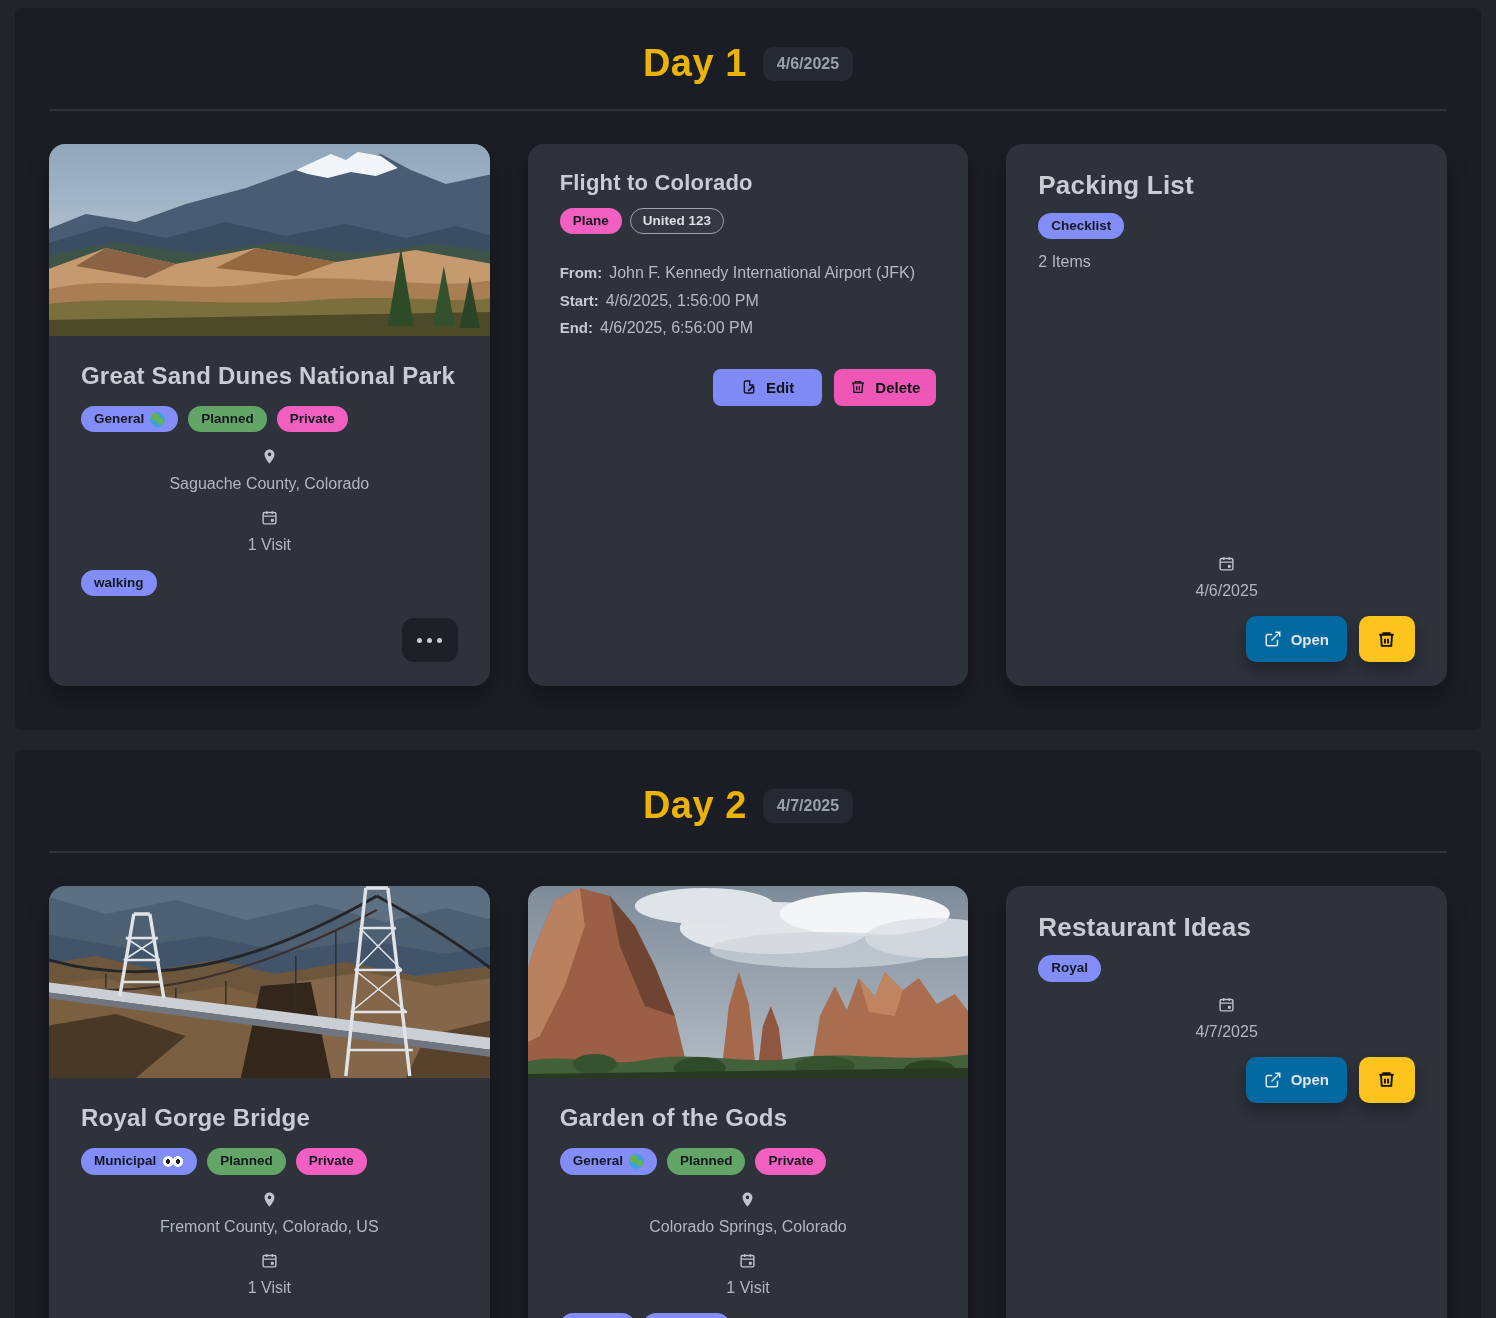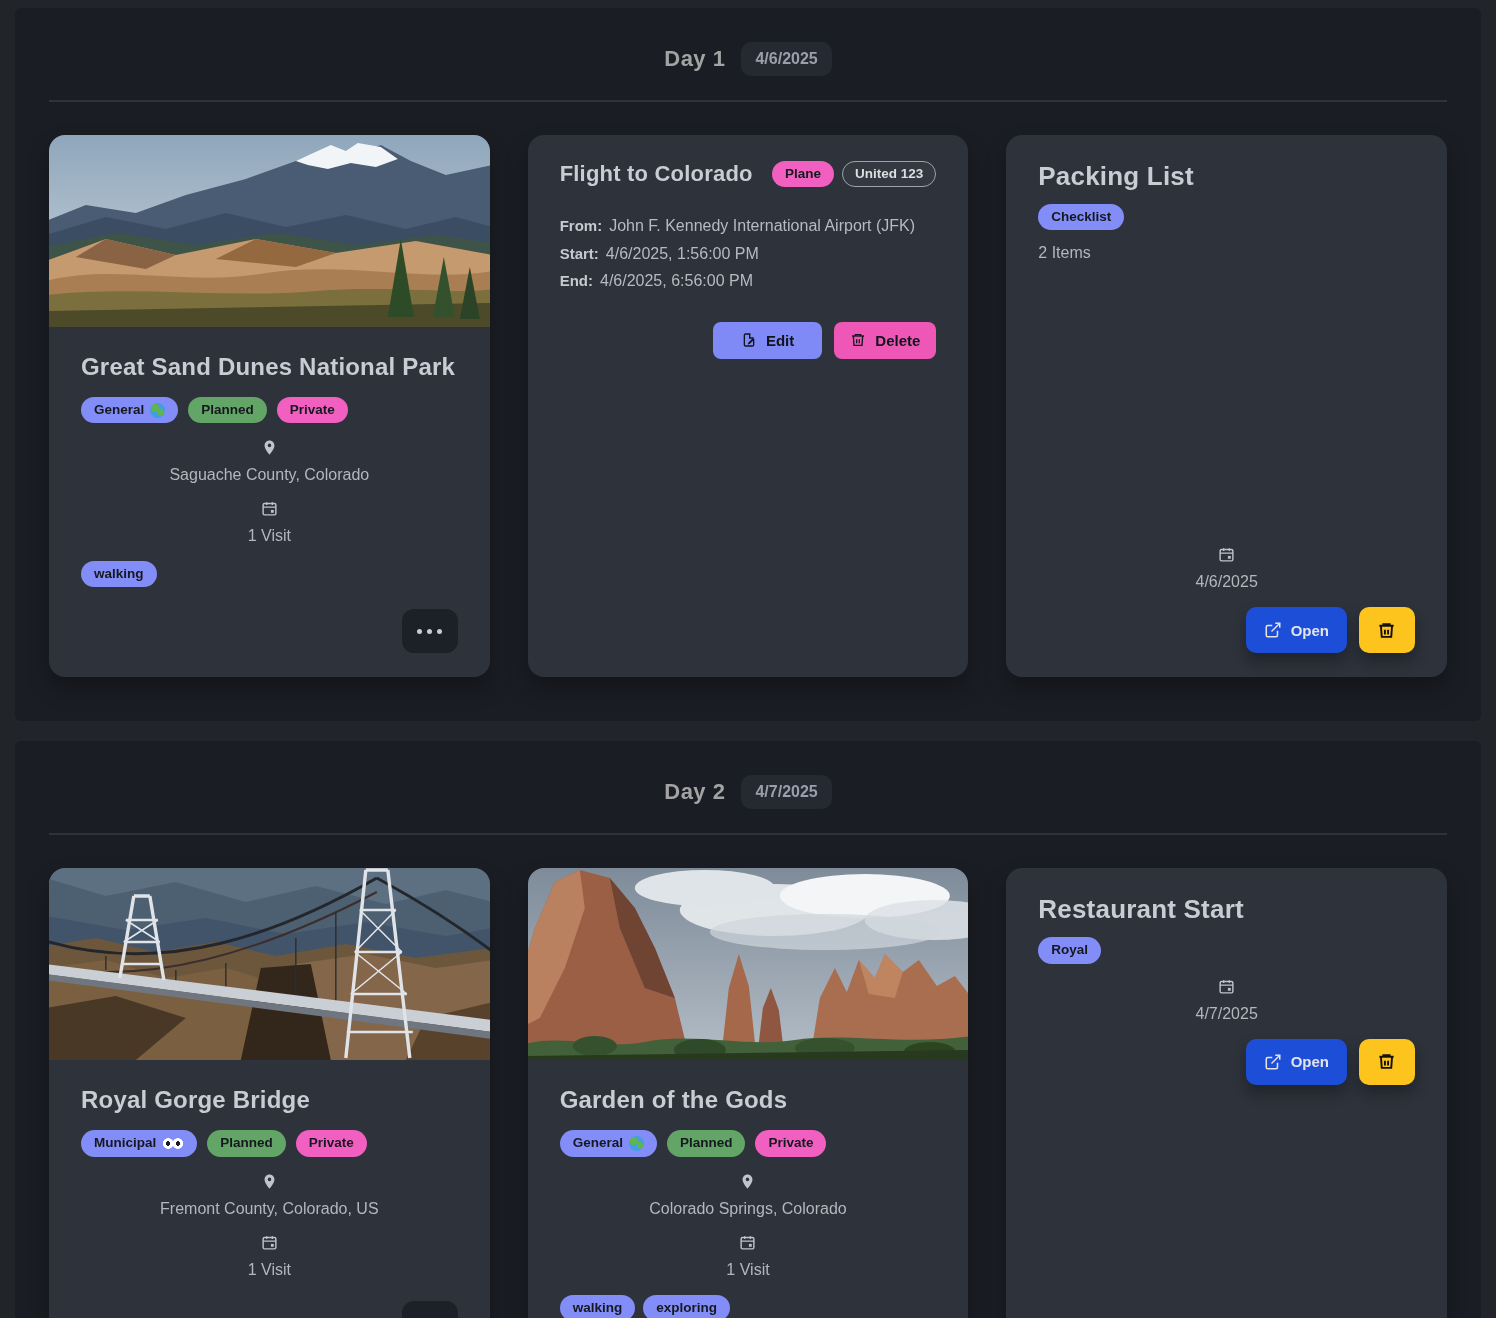--- a/index.html
+++ b/index.html
@@ -13,21 +13,21 @@
     background: #1a1d23;
     border-radius: 6px;
     margin: 8px 15px 0;
     padding: 26px 34px 44px;
   }
   .panel + .panel { margin-top: 20px; }
   .day-header {
     display: flex; justify-content: center; align-items: center; gap: 16px;
     padding: 8px 0 24px;
   }
-  .day-title { font-size: 22px; font-weight: 700; color: #a3a3a3; letter-spacing: .5px; }
+  .day-title { font-size: 38px; font-weight: 700; color: #eab308; letter-spacing: .5px; }
   .day-date {
     background: #252932; color: #9aa0ab; font-size: 16px; font-weight: 700;
     padding: 8px 14px; border-radius: 10px;
   }
   .divider { height: 2px; background: #2e323a; }
   .cards {
     display: grid; grid-template-columns: repeat(3, 1fr); gap: 38px;
     margin-top: 33px; align-items: stretch;
   }
   .card {
@@ -72,29 +72,29 @@
       radial-gradient(circle at 72% 50%, #1b1e24 0 2.2px, #ffffff 2.3px 5px, transparent 5.6px);
   }
   .btn {
     display: inline-flex; align-items: center; justify-content: center; gap: 9px;
     border: none; border-radius: 8px; cursor: pointer;
     font-family: "Liberation Sans", sans-serif; font-size: 15px; font-weight: 700;
   }
   .btn svg { flex: none; }
   .btn-edit   { background: #7f8af7; color: #10141b; padding: 10px 28px; }
   .btn-delete { background: #ef57b7; color: #10141b; padding: 10px 16px; }
-  .btn-open   { background: #1d4ed8; color: #e2e4e8; padding: 12px 18px; border-radius: 10px; box-shadow: 0 8px 14px rgba(0,0,0,.3); }
+  .btn-open   { background: #0369a1; color: #e2e4e8; padding: 12px 18px; border-radius: 10px; box-shadow: 0 8px 14px rgba(0,0,0,.3); }
   .btn-trash  { background: #fcc41d; color: #14100a; width: 56px; height: 46px; border-radius: 10px; box-shadow: 0 8px 14px rgba(0,0,0,.3); }
   .btn-more {
     background: #1c2027; width: 56px; height: 44px; border-radius: 12px;
     align-self: flex-end; margin-top: 22px; gap: 5px;
   }
   .dot { width: 5px; height: 5px; border-radius: 50%; background: #c7ccd3; }
   .actions { display: flex; justify-content: flex-end; gap: 12px; margin-top: 16px; }
-  .flight-header { display: flex; justify-content: space-between; align-items: flex-start; gap: 12px; }
+  .flight-header { display: flex; justify-content: space-between; align-items: flex-start; gap: 12px; flex-direction: column; }
   .flight-badges { display: flex; gap: 8px; align-items: center; flex: none; }
   .kv { margin-top: 6px; font-size: 16px; color: #b6bac1; line-height: 1.35; }
   .kv b { font-size: 15px; color: #c6cad0; margin-right: 7px; }
   .kv-group { margin-top: 28px; }
   .flight-actions { margin-top: 30px; }
   .spacer { flex: 1; }
   .items-count { margin-top: 14px; font-size: 16px; color: #b3b7be; }
 </style>
 </head>
 <body>
@@ -378,21 +378,21 @@
         <button class="btn btn-more">
           <span class="dot"></span>
             <span class="dot"></span>
             <span class="dot"></span>
         </button>
       </div>
     </article>
 
     <article class="card">
       <div class="card-body">
-        <h3 class="card-title big-title">Restaurant Start</h3>
+        <h3 class="card-title big-title">Restaurant Ideas</h3>
         <div class="badge-row" style="margin-top:12px;">
           <span class="pill pill-purple">Royal</span>
         </div>
         <div class="meta-row" style="margin-top:14px;">
           <svg width="17" height="17" viewBox="0 0 24 24" fill="none" stroke="currentColor" stroke-width="2">
               <rect x="3" y="5" width="18" height="16" rx="2"></rect>
               <path d="M8 3v4M16 3v4M3 10h18"></path>
               <rect x="14" y="14" width="4" height="4" fill="currentColor" stroke="none"></rect>
             </svg>
           <span>4/7/2025</span>

